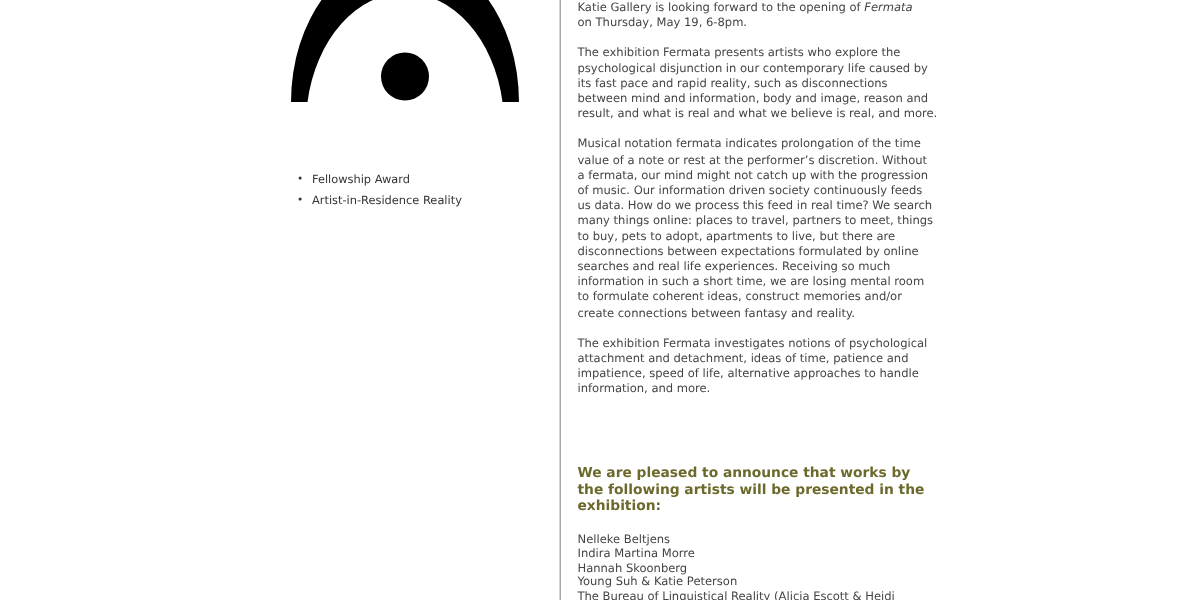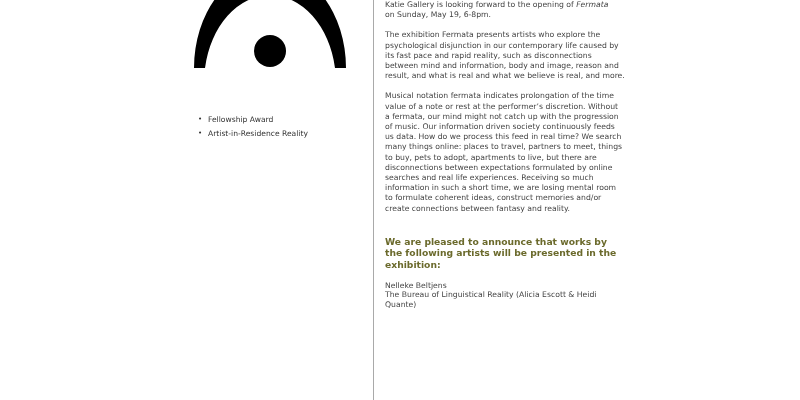--- a/index.html
+++ b/index.html
@@ -80,21 +80,21 @@
     }
     .main-col p {
       margin: 0 0 10px 0;
     }
     .main-col .intro {
       margin-top: 0;
     }
     .main-col em {
     }
     .announce {
-      margin-top: 22px;
+      margin-top: 45px;
       margin-bottom: 11px;
       font-weight: bold;
       font-size: 9.2px;
       line-height: 11.4px;
       color: #6b6a2c;
     }
     .artists {
       list-style: none;
       margin: 0;
       padding: 0;
@@ -127,27 +127,31 @@
       <li>
         <span class="bullet">•</span>
         <a href="#">Artist-in-Residence Reality</a>
       </li>
     </ul>
   </div>
 
   <div class="divider"></div>
 
   <div class="main-col">
-    <p class="intro"><span>Katie Gallery is looking forward to the opening of </span><em>Fermata</em><br><span>on Sunday, May 19, 6-8pm.</span></p>
+    <p class="intro"><span>Katie Gallery is looking forward to the opening of </span><em>Fermata</em><br><span>on Thursday, May 19, 6-8pm.</span></p>
 
     <p>The exhibition Fermata presents artists who explore the psychological disjunction in our contemporary life caused by its fast pace and rapid reality, such as disconnections between mind and information, body and image, reason and result, and what is real and what we believe is real, and more.</p>
     <p>Musical notation fermata indicates prolongation of the time value of a note or rest at the performer’s discretion. Without a fermata, our mind might not catch up with the progression of music. Our information driven society continuously feeds us data. How do we process this feed in real time? We search many things online: places to travel, partners to meet, things to buy, pets to adopt, apartments to live, but there are disconnections between expectations formulated by online searches and real life experiences. Receiving so much information in such a short time, we are losing mental room to formulate coherent ideas, construct memories and/or create connections between fantasy and reality.</p>
+    <p>The exhibition Fermata investigates notions of psychological attachment and detachment, ideas of time, patience and impatience, speed of life, alternative approaches to handle information, and more.</p>
 
     <div class="announce">We are pleased to announce that works by the following artists will be presented in the exhibition:</div>
 
     <ul class="artists">
       <li>Nelleke Beltjens</li>
+      <li>Indira Martina Morre</li>
+      <li>Hannah Skoonberg</li>
+      <li>Young Suh &amp; Katie Peterson</li>
       <li>The Bureau of Linguistical Reality (Alicia Escott &amp; Heidi Quante)</li>
 
     </ul>
   </div>
 
 </div>
 
 </body></html>

